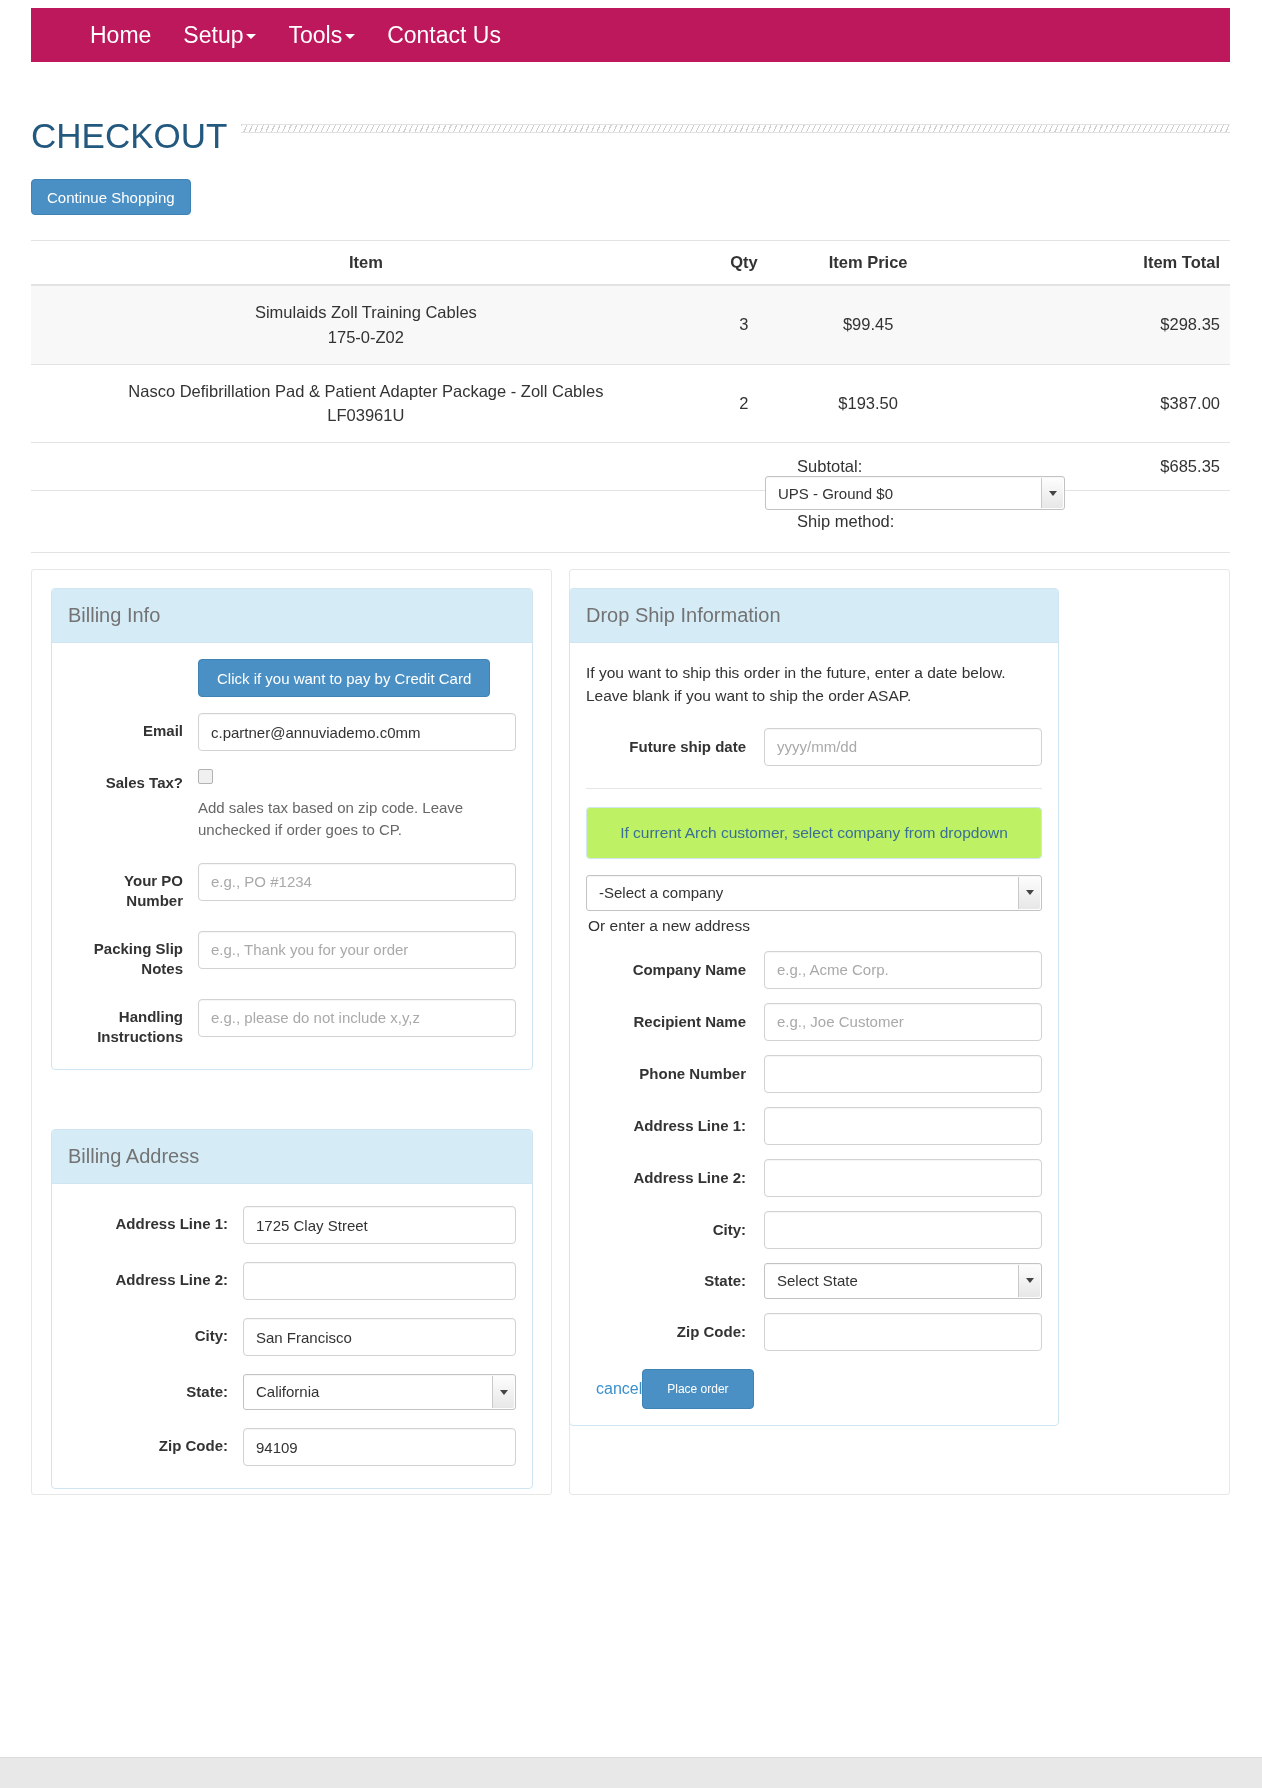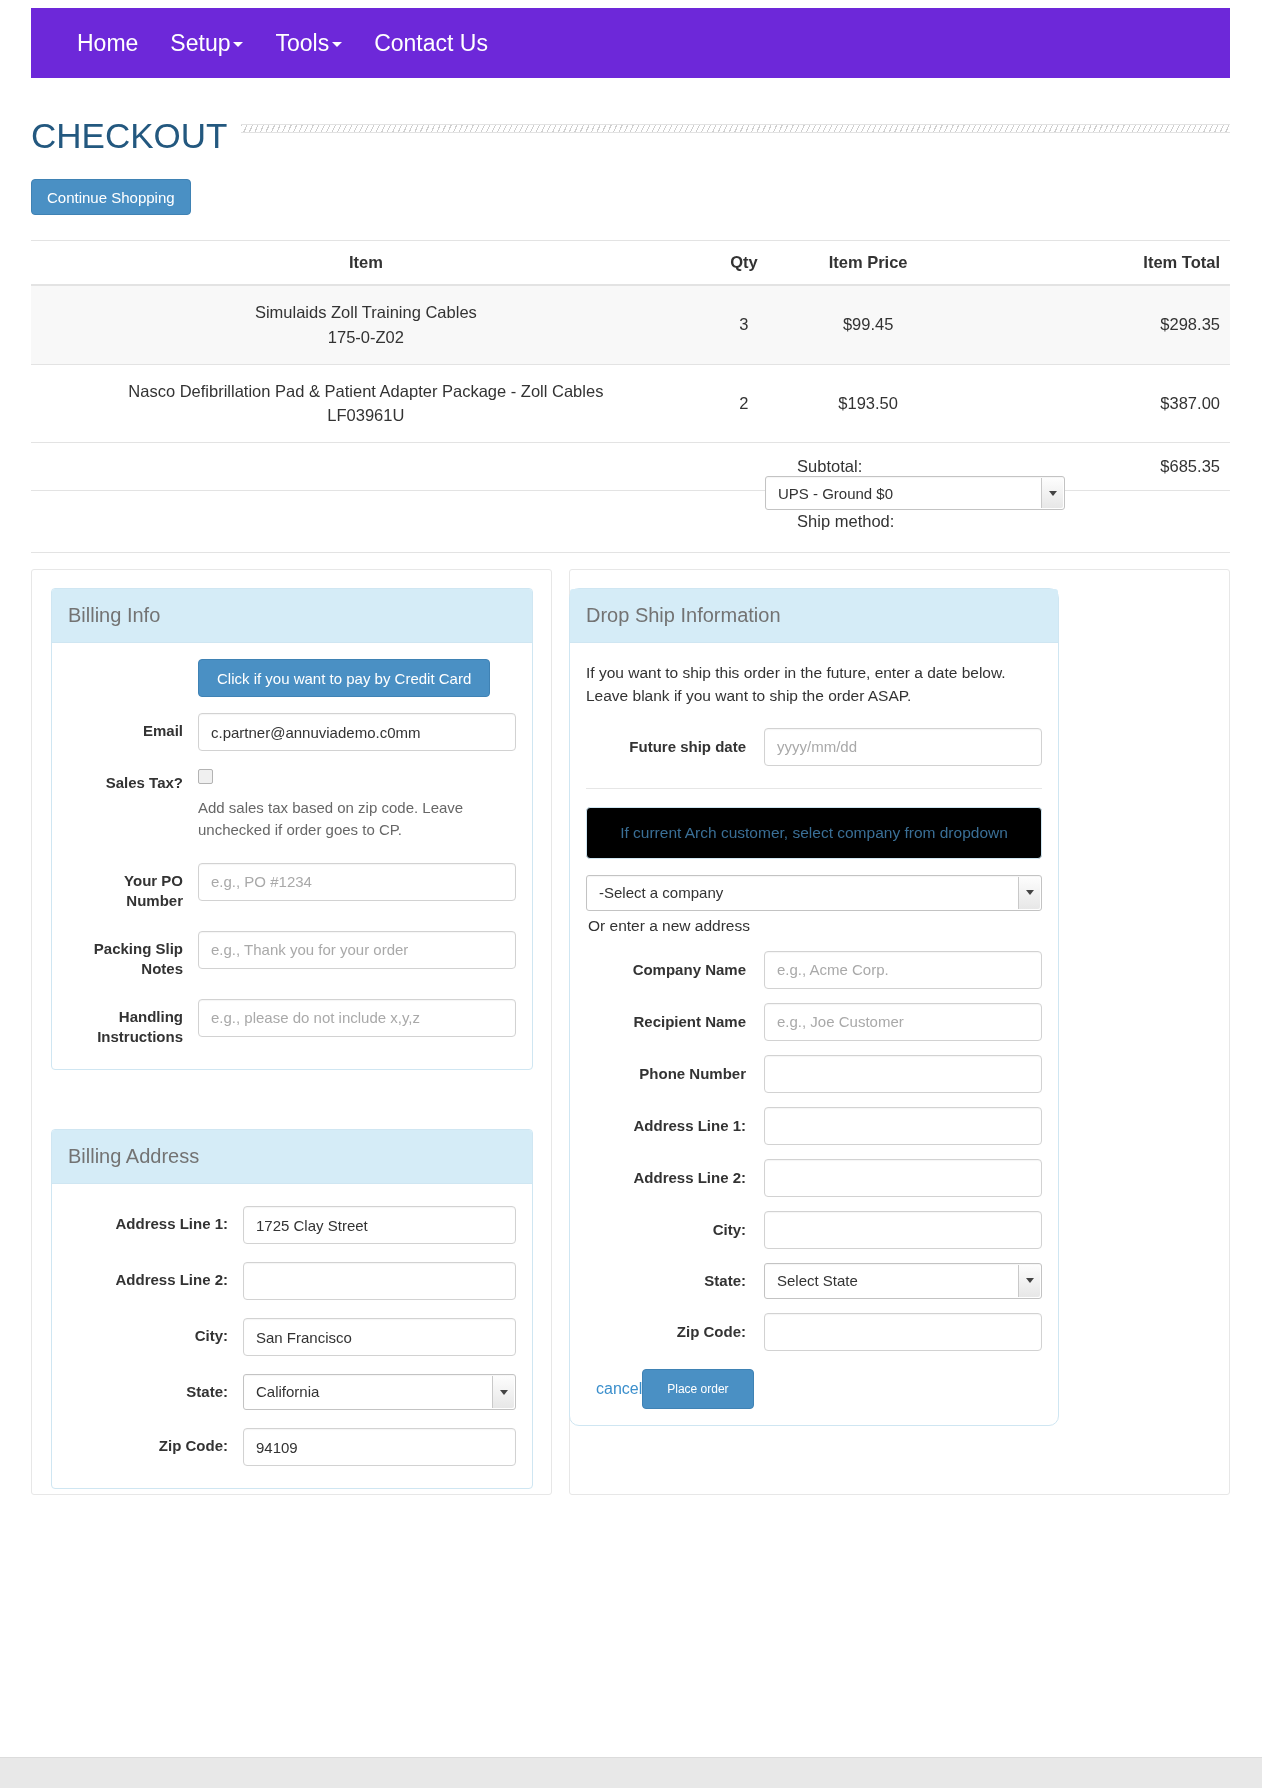--- a/index.html
+++ b/index.html
@@ -7,23 +7,23 @@
     margin: 0; padding: 0;
     width: 1262px; height: 1788px;
     background: #ffffff;
     font-family: "Liberation Sans", sans-serif;
     color: #333;
   }
   .page { position: relative; width: 1262px; height: 1788px; overflow: hidden; background:#fff; }
 
   
   .navbar {
-    position: absolute; left: 31px; top: 8px; width: 1199px; height: 70px;
-    background: #6d28d9;
-    display: flex; align-items: center;
+    position: absolute; left: 31px; top: 8px; width: 1199px; height: 54px;
+    background: #be185d;
+    display: flex; align-items: center; padding-left: 13px;
   }
   .navbar-inner { display: flex; align-items: center; padding-left: 30px; }
   .nav-item {
     color: #ffffff; font-size: 23px; line-height: 1;
     padding: 0 16px; text-decoration: none; white-space: nowrap;
     cursor: pointer;
   }
   .caret {
     display: inline-block; width: 0; height: 0; margin-left: 3px;
     border-left: 5px solid transparent; border-right: 5px solid transparent;
@@ -111,21 +111,21 @@
     border: 1px solid #cfe6f2; border-radius: 4px; background: #fff;
   }
   .panel-head {
     background: #d5ecf7; border-bottom: 1px solid #cfe6f2;
     padding: 15px 16px; font-size: 20px; color: #737373; border-radius: 3px 3px 0 0;
   }
   .panel-body { padding: 16px; }
 
   #panel-billing-info { left: 51px; top: 588px; width: 482px; }
   #panel-billing-addr { left: 51px; top: 1129px; width: 482px; }
-  #panel-dropship     { left: 569px; top: 588px; width: 490px; border-radius: 10px; }
+  #panel-dropship     { left: 569px; top: 588px; width: 490px; }
 
   
   .frow { display: flex; align-items: flex-start; margin-bottom: 14px; }
   .frow .flabel {
     width: 130px; flex: none; text-align: right; padding-right: 15px;
     font-weight: bold; font-size: 15px; color: #333; line-height: 20px;
     padding-top: 8px;
   }
   .frow .fctl { flex: 1; }
   .finput {
@@ -150,21 +150,21 @@
   
   .ds-intro { font-size: 15.5px; color: #333; line-height: 1.5; margin: 2px 0 20px 0; }
   .ds-frow { display:flex; align-items:center; margin-bottom: 14px; }
   .ds-frow .flabel {
     width: 178px; flex: none; text-align: right; padding-right: 18px;
     font-weight: bold; font-size: 15px; color: #333;
   }
   .ds-frow .fctl { flex: 1; }
   .divider { height: 1px; background: #e6e6e6; margin: 22px 0 18px 0; }
   .alert-info {
-    background: #000000; border: 1px solid #cfe6f2; border-radius: 4px;
+    background: #bef264; border: 1px solid #cfe6f2; border-radius: 4px;
     color: #3a6f96; font-size: 15.5px; padding: 16px 18px; text-align: center;
     margin-bottom: 16px;
   }
   #company-select { display:block; width: 100%; height: 36px; }
   .or-new { font-size: 15.5px; color: #333; margin: 6px 0 16px 2px; }
   #state-select-ds { display:block; width: 100%; height: 36px; }
   #state-select-billing { display:block; width: 100%; height: 36px; }
 
   .ds-actions { display:flex; justify-content:center; margin-top: 4px; }
   #copy-ship-to-billing { height: 38px; padding: 0 16px; font-size: 15px; }

